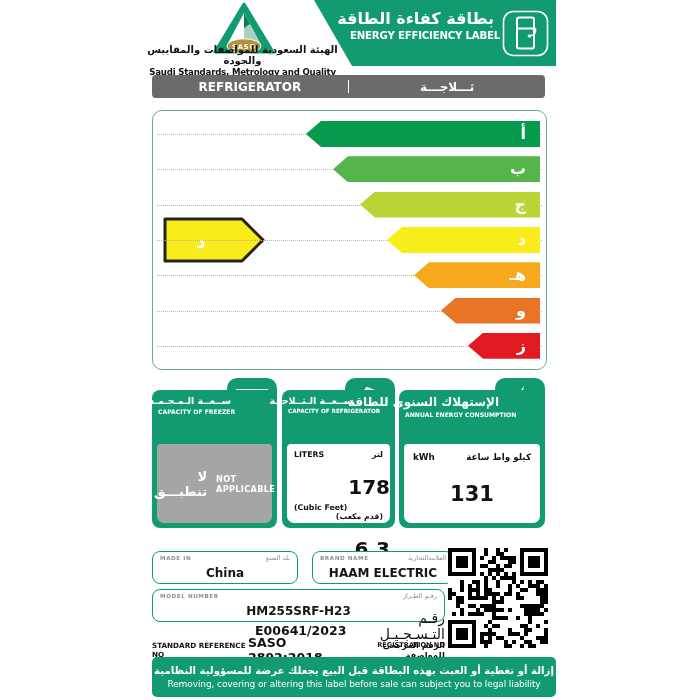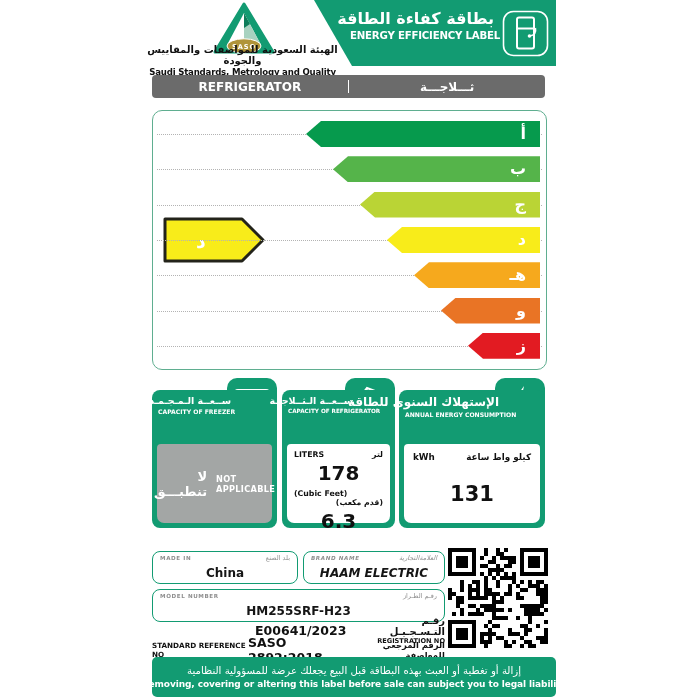--- a/index.html
+++ b/index.html
@@ -44,51 +44,51 @@
           padding:6px 46px 0 4px;line-height:1.1;white-space:nowrap;}
   .hdr-en{font-size:6.1px;font-weight:bold;color:#fff;padding:2px 4px 0 6px;white-space:nowrap;}
   .ibody{position:absolute;left:5px;right:5px;top:54px;bottom:5px;border-radius:4px 4px 7px 7px;}
   .ibody.white{background:#fff;color:#111;}
   .ibody.gray{background:#a3a6a5;color:#fff;display:flex;flex-direction:row;
               align-items:center;justify-content:center;gap:9px;}
   .na-ar{font-size:13px;font-weight:bold;direction:rtl;}
   .na-en{font-size:8.2px;font-weight:bold;letter-spacing:0.3px;}
   .urow{display:flex;justify-content:space-between;padding:6px 7px 0 7px;
         font-size:7.8px;font-weight:bold;}
-  .bigval{text-align:center;font-size:20px;font-weight:bold;margin-top:2px;}
+  .bigval{text-align:right;font-size:20px;font-weight:bold;margin-top:16px;}
   .kwhrow{display:flex;justify-content:space-between;padding:8px 9px 0 9px;
           font-size:8.8px;font-weight:bold;}
   .kwhval{text-align:center;font-size:21px;font-weight:bold;margin-top:20px;}
 
   
   .fbox{position:absolute;background:#fff;border:1.6px solid var(--green);border-radius:8px;
         box-sizing:border-box;}
   .flab-en{position:absolute;top:3px;left:7px;font-size:5.6px;font-weight:bold;color:#8f8f8f;
            letter-spacing:0.6px;}
   .flab-ar{position:absolute;top:2px;right:7px;font-size:6.5px;color:#8f8f8f;direction:rtl;}
   .fval{position:absolute;bottom:3px;left:0;right:0;text-align:center;font-size:12px;
         font-weight:bold;color:#151515;}
   .regrow{left:255px;top:617px;width:190px;height:26px;display:flex;justify-content:flex-end;
           align-items:center;gap:7px;}
   .regval{font-size:12.5px;font-weight:bold;color:#111;}
   .reglabs{text-align:right;line-height:1.15;}
-  .reg-ar{font-size:10px;font-weight:bold;direction:rtl;color:#111;margin-left:20px;}
+  .reg-ar{font-size:14px;font-weight:normal;direction:rtl;color:#111;margin-left:20px;}
   .reg-en{font-size:6.6px;font-weight:bold;color:#111;}
   .stdrow{left:152px;top:641px;width:293px;height:18px;display:flex;align-items:center;
           justify-content:space-between;color:#111;}
   .std-en{font-size:7.2px;font-weight:bold;}
   .std-val{font-size:12.5px;font-weight:bold;}
   .std-ar{font-size:8.4px;font-weight:bold;direction:rtl;}
 
   
   .footer{left:152px;top:657px;width:404px;height:40px;background:var(--green);border-radius:5px;
           display:flex;flex-direction:column;align-items:center;justify-content:center;
           gap:3px;color:#fff;}
-  .foot-ar{font-size:10.2px;font-weight:normal;direction:rtl;white-space:nowrap;}
-  .foot-en{font-size:9px;font-weight:bold;white-space:nowrap;letter-spacing:-0.1px;}
+  .foot-ar{font-size:10.2px;font-weight:bold;direction:rtl;white-space:nowrap;}
+  .foot-en{font-size:9px;font-weight:normal;white-space:nowrap;letter-spacing:-0.1px;}
 
   :root{--green:#129b72;}
 </style>
 </head>
 <body>
 
 <div class="root">
 
   <svg class="abs" style="left:212px;top:2px;" width="64" height="54" viewBox="0 0 64 54">
     <path d="M32,2 L61,50 L3,50 Z" fill="#129b72" stroke="#129b72" stroke-width="3" stroke-linejoin="round"></path>
@@ -232,21 +232,21 @@
         <div class="kwhval">131</div>
       </div>
     </div>
   </div>
 
   <div class="fbox" style="left:152px;top:551px;width:146px;height:33px;">
     <span class="flab-en">MADE IN</span>
     <span class="flab-ar">بلد الصنع</span>
     <div class="fval">China</div>
   </div>
-  <div class="fbox" style="left:303px;top:551px;width:142px;height:33px;font-style:italic;">
+  <div class="fbox" style="left:312px;top:551px;width:142px;height:33px;">
     <span class="flab-en">BRAND NAME</span>
     <span class="flab-ar">العلامةالتجارية</span>
     <div class="fval">HAAM ELECTRIC</div>
   </div>
   <div class="fbox" style="left:152px;top:589px;width:293px;height:33px;">
     <span class="flab-en">MODEL NUMBER</span>
     <span class="flab-ar">رقـم الطـراز</span>
     <div class="fval">HM255SRF-H23</div>
   </div>
 

